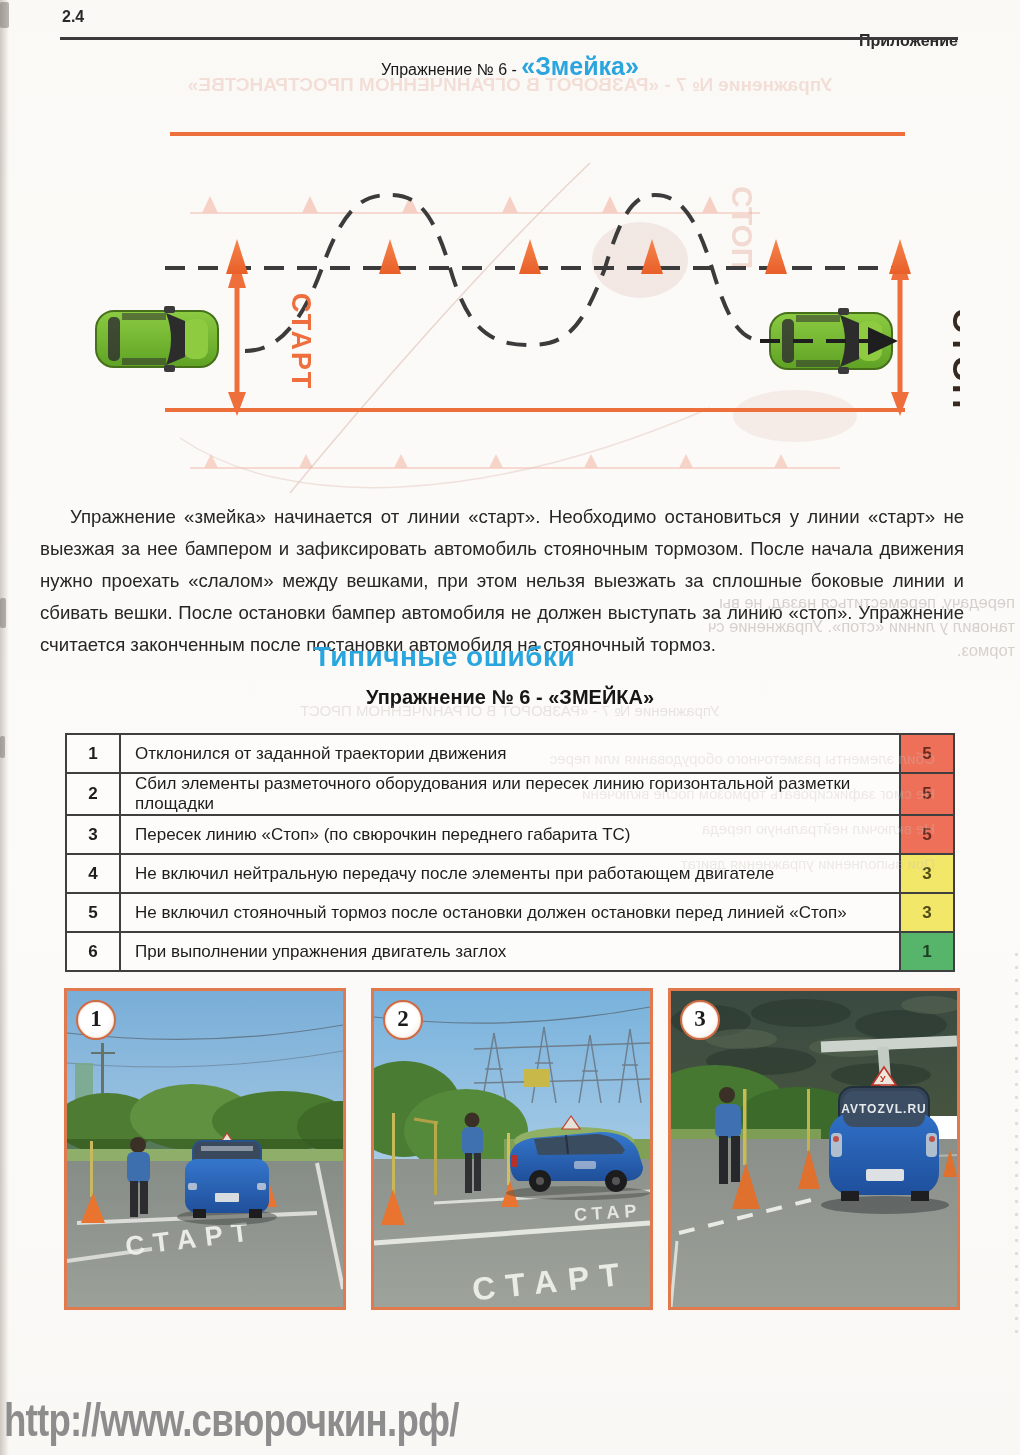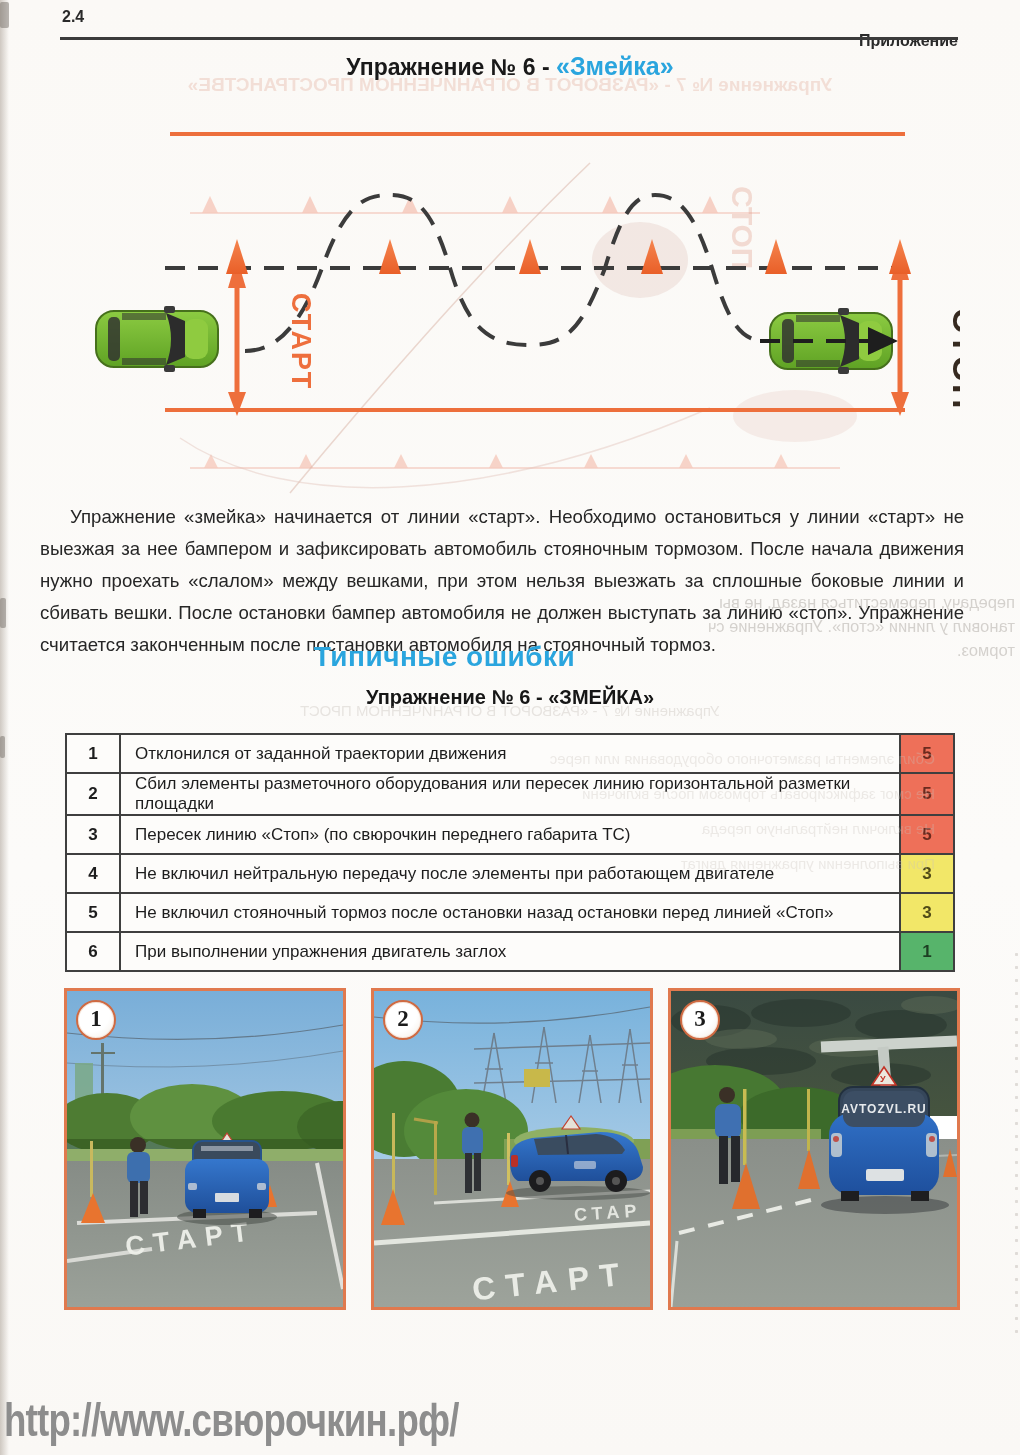--- a/index.html
+++ b/index.html
@@ -4,21 +4,21 @@
 <style>
   html,body{margin:0;padding:0;background:#e9e7e3;}
   #page{position:relative;width:1020px;height:1455px;background:linear-gradient(180deg,#fbf9f6 0%,#fcfbf9 60%,#faf8f5 100%);
         overflow:hidden;font-family:"Liberation Sans","DejaVu Sans",sans-serif;color:#1e1e1e;padding-left:10px;}
   .abs{position:absolute;}
   
   .hdr{font-size:16px;font-weight:bold;color:#2a2a2a;}
   .rule{background:#3b3b3b;height:3px;}
   
   .title-line{width:1020px;text-align:center;top:52px;left:0;}
-  .title-prefix{font-size:23px;font-weight:bold;color:#191919;}
+  .title-prefix{font-size:16px;font-weight:normal;color:#191919;}
   .title-hl{font-size:25px;font-weight:bold;color:#2aa5de;}
   
   .para{left:40px;top:501px;width:924px;font-size:18.6px;line-height:32px;text-align:justify;
         text-indent:30px;color:#262626;}
   
   .h-blue{width:889px;left:0;top:641px;text-align:center;font-size:28px;font-weight:bold;color:#2aa5de;letter-spacing:.5px;}
   .h-sub{width:1020px;left:0;top:686px;text-align:center;font-size:20px;font-weight:bold;color:#161616;}
   
   table.err{border-collapse:collapse;table-layout:fixed;width:890px;}
   table.err td{border:2px solid #3f3f3f;height:35px;font-size:17px;color:#1d1d1d;background:#fdfcfa;}
@@ -176,21 +176,21 @@
         <td class="c-txt">Пересек линию «Стоп» (по свюрочкин переднего габарита ТС)</td>
         <td class="c-pts" style="background-color: rgb(238, 112, 89); color: rgb(107, 42, 30);">5</td>
       </tr>
       <tr>
         <td class="c-num">4</td>
         <td class="c-txt">Не включил нейтральную передачу после элементы при работающем двигателе</td>
         <td class="c-pts" style="background-color: rgb(242, 231, 104); color: rgb(81, 75, 23);">3</td>
       </tr>
       <tr>
         <td class="c-num">5</td>
-        <td class="c-txt">Не включил стояночный тормоз после остановки назад остановки перед линией «Стоп»</td>
+        <td class="c-txt">Не включил стояночный тормоз после остановки должен остановки перед линией «Стоп»</td>
         <td class="c-pts" style="background-color: rgb(242, 231, 104); color: rgb(81, 75, 23);">3</td>
       </tr>
       <tr>
         <td class="c-num">6</td>
         <td class="c-txt">При выполнении упражнения двигатель  заглох</td>
         <td class="c-pts" style="background-color: rgb(87, 180, 107); color: rgb(29, 63, 35);">1</td>
       </tr>
     </tbody>
       </table>
 

